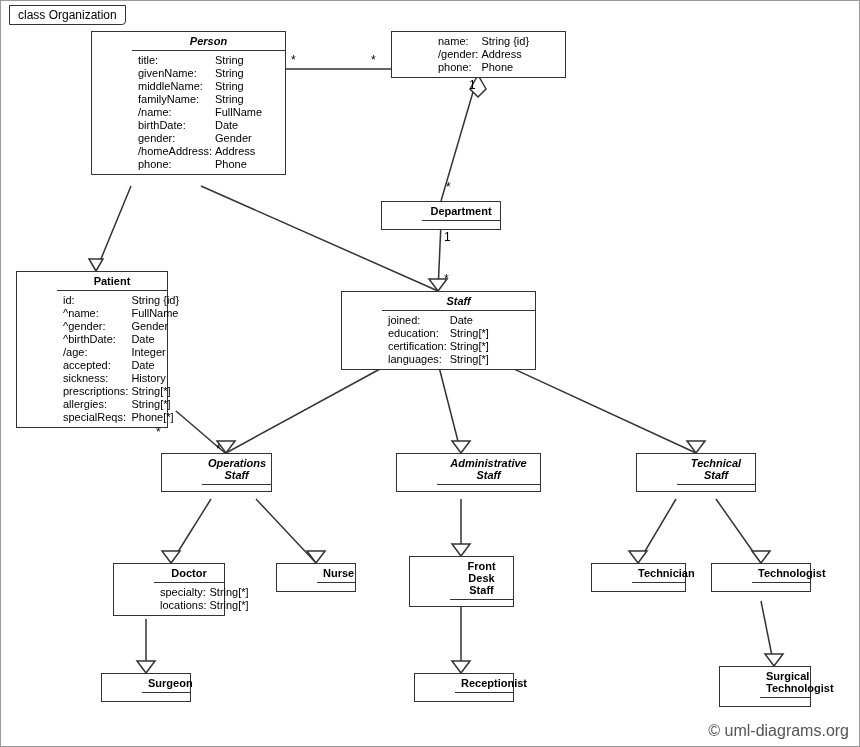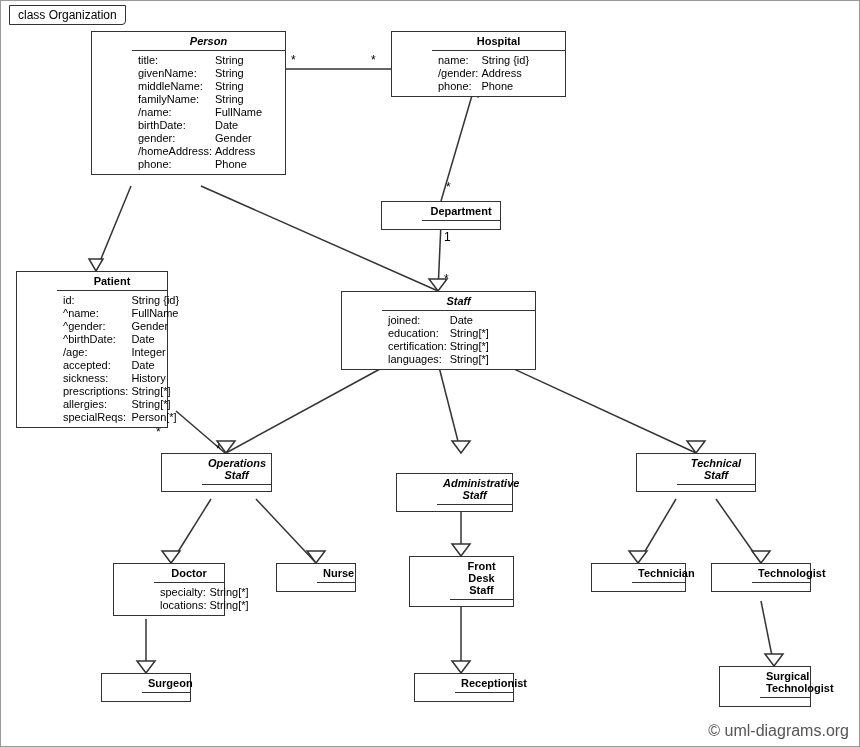--- a/index.html
+++ b/index.html
@@ -179,21 +179,20 @@
         <tr>
               <td>phone:</td>
               <td>Phone</td>
             </tr>
       </tbody>
         </table>
     </div>
   </div>
 
   <div class="uml-class" style="left:390px; top:30px; width:175px;">
-    <div class="class-title">Hospital</div>
     <div class="class-body">
       <table>
         <tbody>
             <tr>
               <td>name:</td>
               <td>String {id}</td>
             </tr>
         <tr>
               <td>/gender:</td>
               <td>Address</td>
@@ -274,33 +273,33 @@
         <tr>
               <td>prescriptions:</td>
               <td>String[*]</td>
             </tr>
         <tr>
               <td>allergies:</td>
               <td>String[*]</td>
             </tr>
         <tr>
               <td>specialReqs:</td>
-              <td>Person[*]</td>
+              <td>Phone[*]</td>
             </tr>
       </tbody>
         </table>
     </div>
   </div>
 
   <div class="uml-class" style="left:160px; top:452px; width:111px;">
     <div class="class-title italic">Operations<br>Staff</div>
     <div class="class-body" style="height:6px;"></div>
   </div>
 
-  <div class="uml-class" style="left:395px; top:452px; width:117px;margin-top:20px;">
+  <div class="uml-class" style="left:395px; top:452px; width:145px;">
     <div class="class-title italic">Administrative<br>Staff</div>
     <div class="class-body" style="height:6px;"></div>
   </div>
 
   <div class="uml-class" style="left:635px; top:452px; width:120px;">
     <div class="class-title italic">Technical<br>Staff</div>
     <div class="class-body" style="height:6px;"></div>
   </div>
 
   <div class="uml-class" style="left:112px; top:562px; width:112px;">

